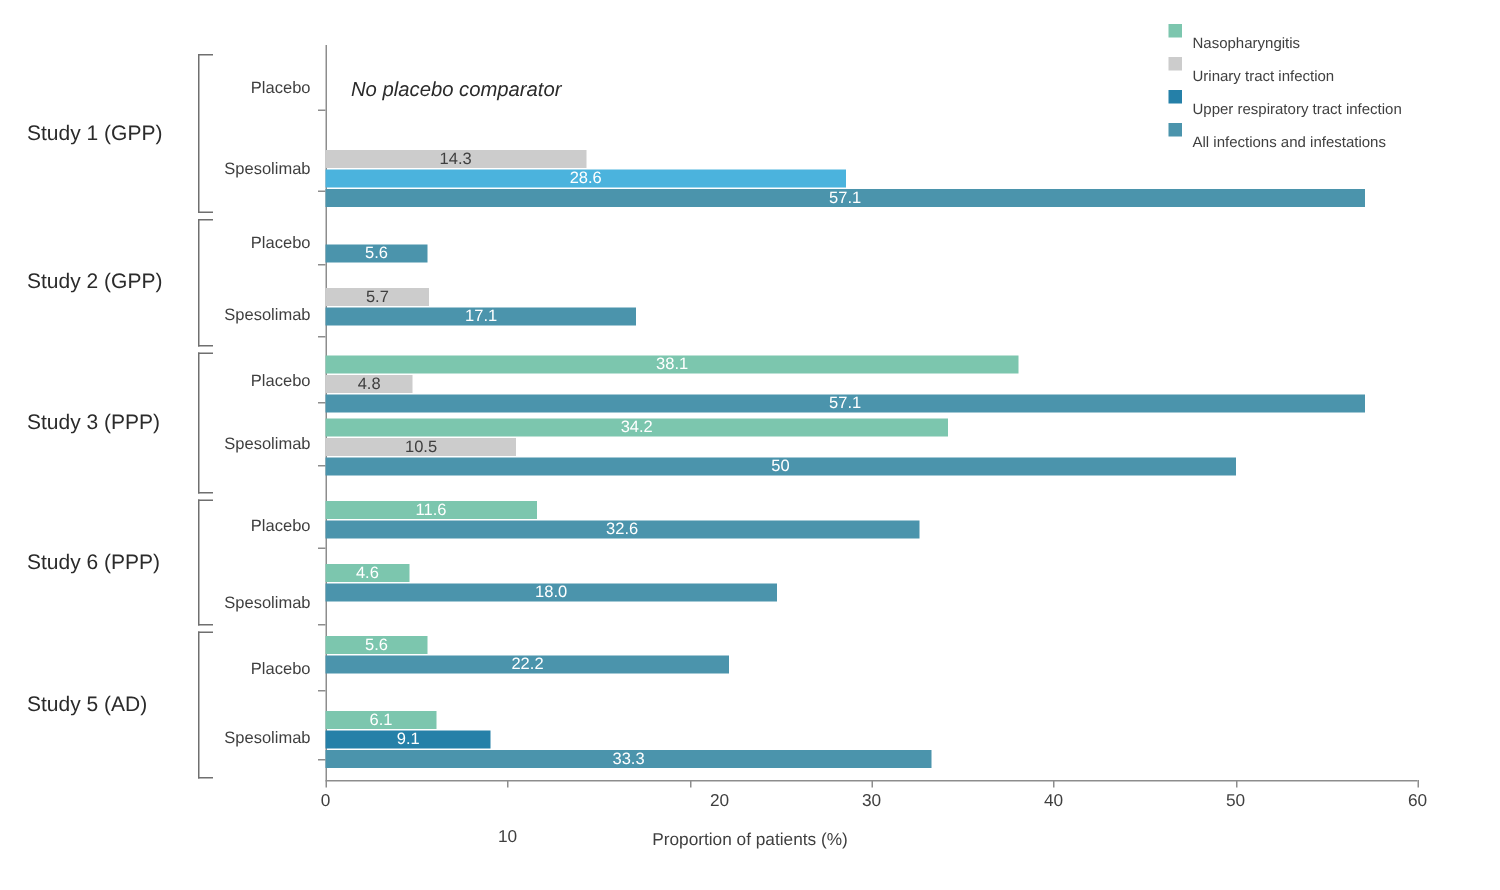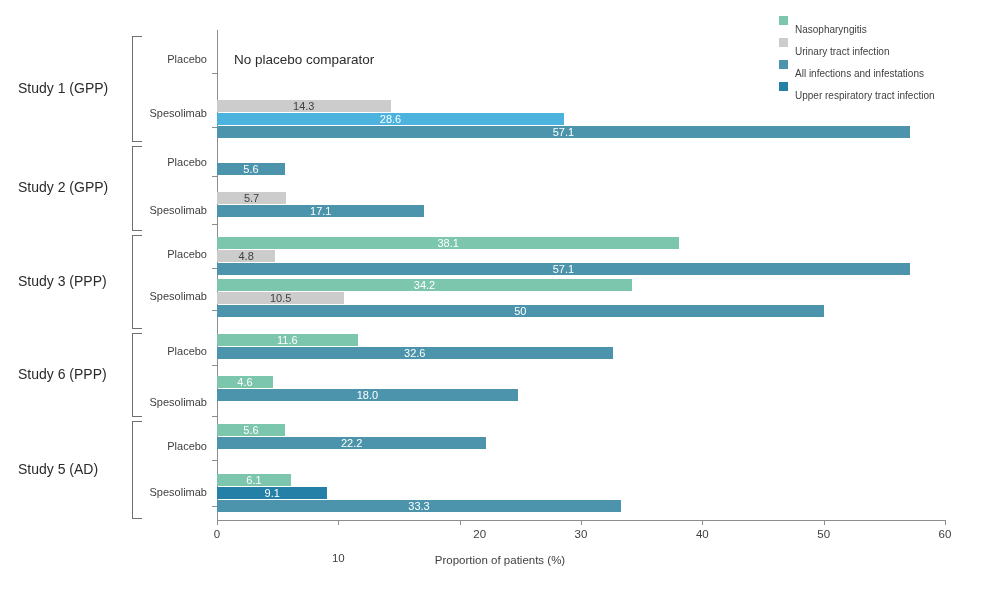--- a/index.html
+++ b/index.html
@@ -44,26 +44,26 @@
   <div class="legend" id="legend">
       <div class="legend-row">
         <span class="legend-swatch" style="background: rgb(124, 198, 174);"></span>
         <span class="legend-label">Nasopharyngitis</span>
       </div>
       <div class="legend-row">
         <span class="legend-swatch" style="background: rgb(204, 204, 204);"></span>
         <span class="legend-label">Urinary tract infection</span>
       </div>
       <div class="legend-row">
+        <span class="legend-swatch" style="background: rgb(37, 128, 168);"></span>
+        <span class="legend-label">Upper respiratory tract infection</span>
+      </div>
+      <div class="legend-row">
         <span class="legend-swatch" style="background: rgb(75, 148, 172);"></span>
         <span class="legend-label">All infections and infestations</span>
-      </div>
-      <div class="legend-row">
-        <span class="legend-swatch" style="background: rgb(37, 128, 168);"></span>
-        <span class="legend-label">Upper respiratory tract infection</span>
       </div>
     </div>
 
   <div class="plot" id="plot">
     <div class="axis-y"></div>
     <div class="axis-x"></div>
     <div id="ticks">
         <div class="tick" style="left: 217px;"></div>
         <div class="tick-label" style="left: 217px;">0</div>
         <div class="tick" style="left: 338.333px;"></div>
@@ -80,21 +80,21 @@
         <div class="tick-label" style="left: 945px;">60</div>
       </div>
     <div class="axis-title">Proportion of patients (%)</div>
     <div id="groups">
         <div class="study-label" style="left: 18px; top: 88px;">Study 1 (GPP)</div>
         <div class="bracket" style="top: 36px; height: 104px;"></div>
         <div class="arm-label" style="left: 212px; top: 60px;">
           <span>Placebo</span>
         </div>
         <div class="tickrow" style="top: 73px;"></div>
-        <div class="note" style="left: 234px; top: 52px;">No placebo comparator</div>
+        <div class="note" style="left: 234px; top: 52px; font-style: italic;">No placebo comparator</div>
         <div class="arm-label" style="left: 212px; top: 114px;">
           <span>Spesolimab</span>
         </div>
         <div class="tickrow" style="top: 127px;"></div>
         <div class="bar" title="Urinary tract infection: 14.3" style="left: 217px; top: 100px; width: 173.507px; background: rgb(204, 204, 204);"></div>
         <div class="bar-value" style="left: 303.753px; top: 100px; color: rgb(63, 63, 63);">14.3</div>
         <div class="bar" title="Upper respiratory tract infection: 28.6" style="left: 217px; top: 113px; width: 347.013px; background: rgb(75, 179, 221);"></div>
         <div class="bar-value" style="left: 390.507px; top: 113px; color: rgb(255, 255, 255);">28.6</div>
         <div class="bar" title="All infections and infestations: 57.1" style="left: 217px; top: 126px; width: 692.813px; background: rgb(75, 148, 172);"></div>
         <div class="bar-value" style="left: 563.407px; top: 126px; color: rgb(255, 255, 255);">57.1</div>

